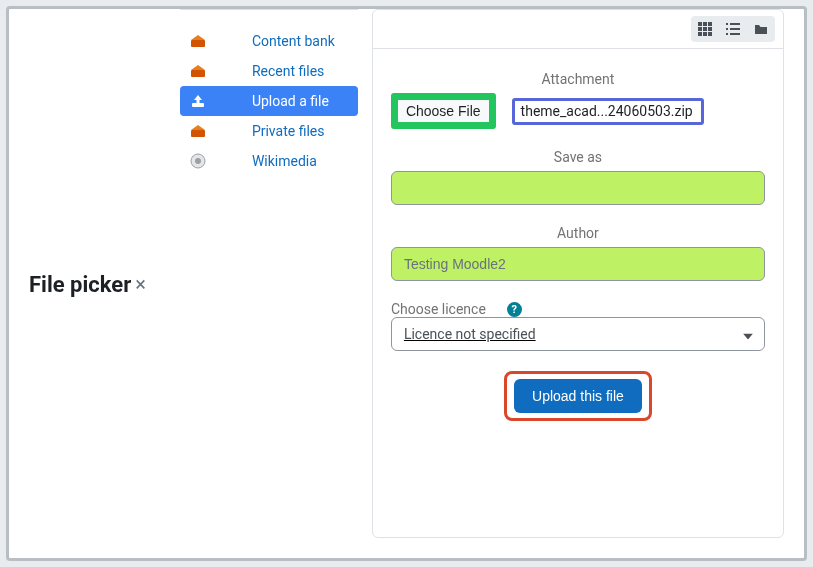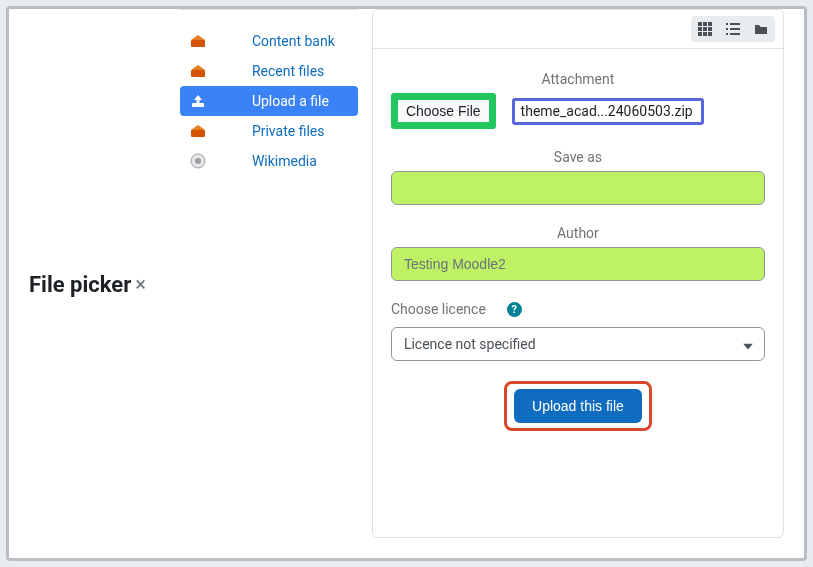--- a/index.html
+++ b/index.html
@@ -160,21 +160,21 @@
     color: #fff;
     font-size: 11px;
     font-weight: 700;
     display: inline-flex;
     align-items: center;
     justify-content: center;
     cursor: pointer;
   }
   .select-wrap {
     position: relative;
-    margin-top: 10px;
+    text-decoration: underline;
   }
   .select-input {
     width: 100%;
     border: 1px solid #8f959e;
     border-radius: 6px;
     padding: 8px 12px;
     font-size: 14px;
     color: #495057;
     background: #fff;
     appearance: none;

